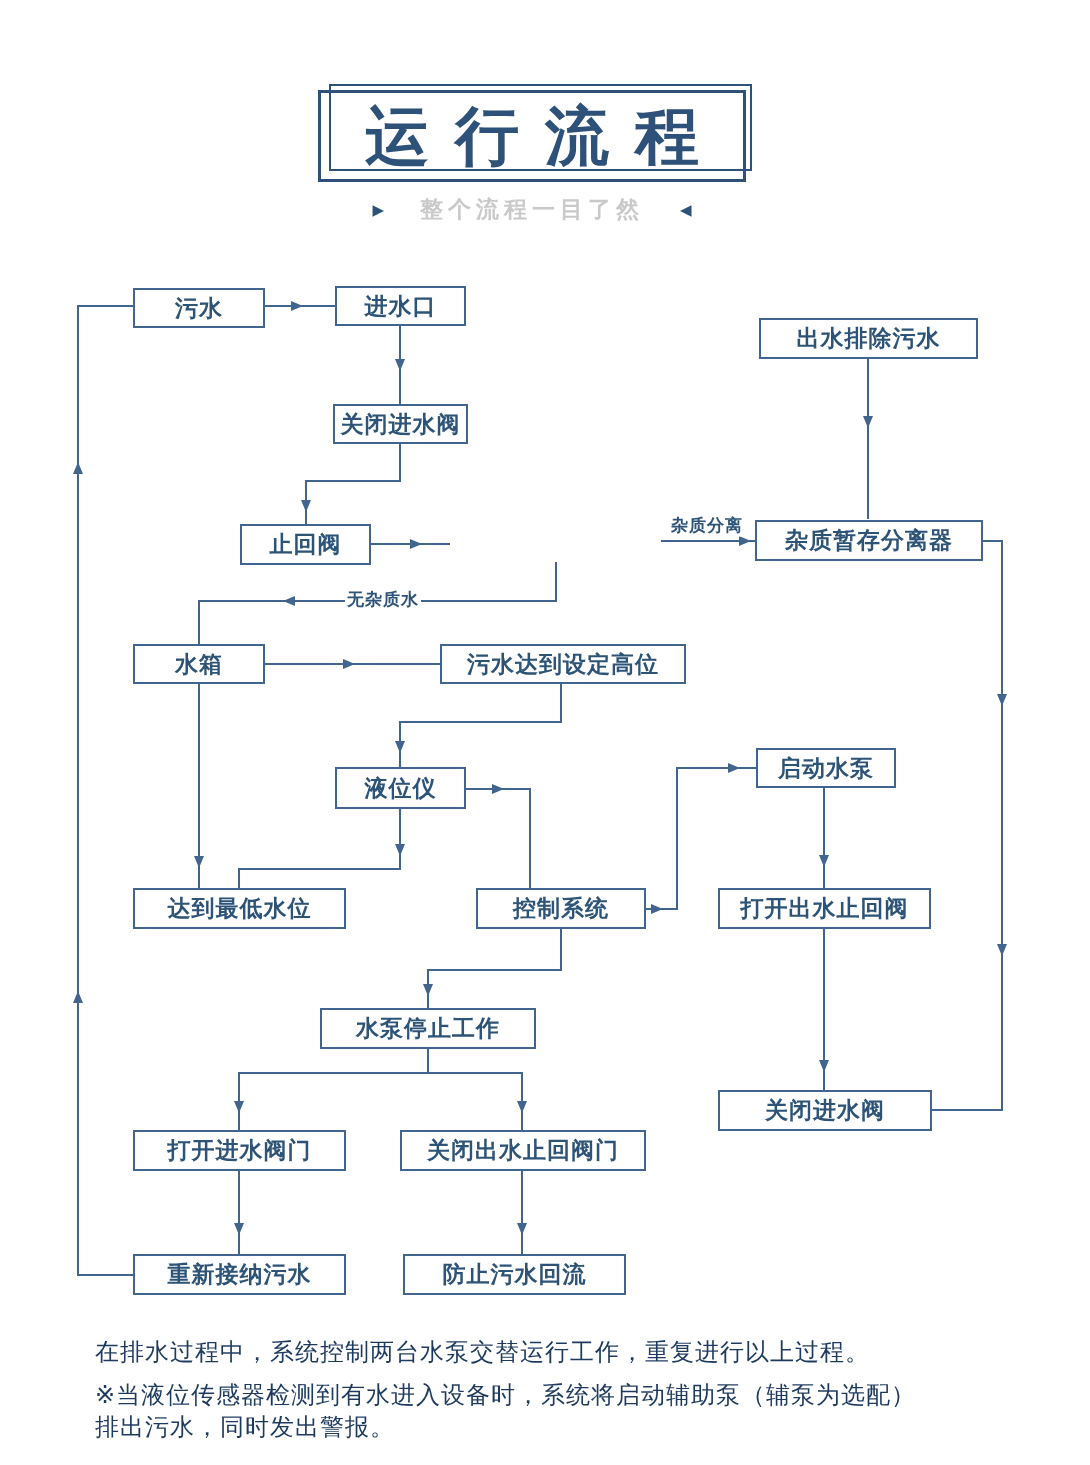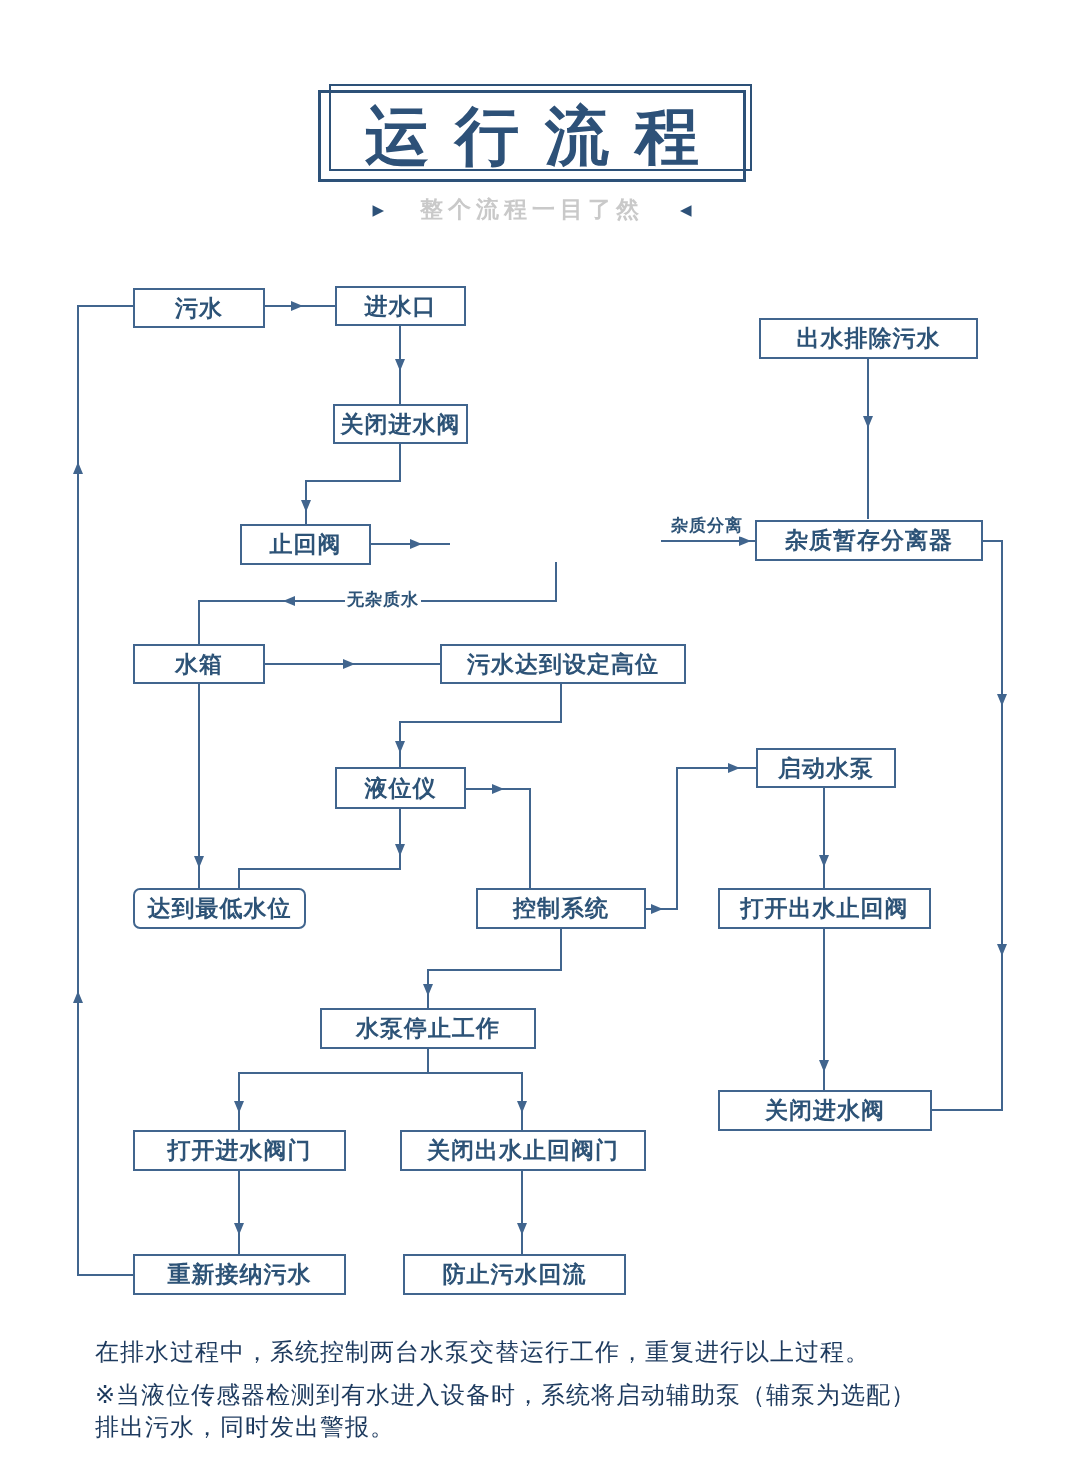--- a/index.html
+++ b/index.html
@@ -129,21 +129,21 @@
       <div class="node" style="left: 133px; top: 288px; width: 132px; height: 40px;">污水</div>
       <div class="node" style="left: 335px; top: 286px; width: 131px; height: 40px;">进水口</div>
       <div class="node" style="left: 759px; top: 318px; width: 219px; height: 41px;">出水排除污水</div>
       <div class="node" style="left: 333px; top: 404px; width: 135px; height: 40px;">关闭进水阀</div>
       <div class="node" style="left: 240px; top: 524px; width: 131px; height: 41px;">止回阀</div>
       <div class="node" style="left: 755px; top: 520px; width: 228px; height: 41px;">杂质暂存分离器</div>
       <div class="node" style="left: 133px; top: 644px; width: 132px; height: 40px;">水箱</div>
       <div class="node" style="left: 440px; top: 644px; width: 246px; height: 40px;">污水达到设定高位</div>
       <div class="node" style="left: 335px; top: 767px; width: 131px; height: 42px;">液位仪</div>
       <div class="node" style="left: 756px; top: 748px; width: 140px; height: 40px;">启动水泵</div>
-      <div class="node" style="left: 133px; top: 888px; width: 173px; height: 41px; border-radius: 7px;">达到最低水位</div>
+      <div class="node" style="left: 133px; top: 888px; width: 213px; height: 41px;">达到最低水位</div>
       <div class="node" style="left: 476px; top: 888px; width: 170px; height: 41px;">控制系统</div>
       <div class="node" style="left: 718px; top: 888px; width: 213px; height: 41px;">打开出水止回阀</div>
       <div class="node" style="left: 320px; top: 1008px; width: 216px; height: 41px;">水泵停止工作</div>
       <div class="node" style="left: 718px; top: 1090px; width: 214px; height: 41px;">关闭进水阀</div>
       <div class="node" style="left: 400px; top: 1130px; width: 246px; height: 41px;">关闭出水止回阀门</div>
       <div class="node" style="left: 133px; top: 1130px; width: 213px; height: 41px;">打开进水阀门</div>
       <div class="node" style="left: 133px; top: 1254px; width: 213px; height: 41px;">重新接纳污水</div>
       <div class="node" style="left: 403px; top: 1254px; width: 223px; height: 41px;">防止污水回流</div>
       <div class="edge-label" style="left: 707px; top: 525px;">杂质分离</div>
       <div class="edge-label" style="left: 383px; top: 587px; margin-top: 12px;">无杂质水</div>

